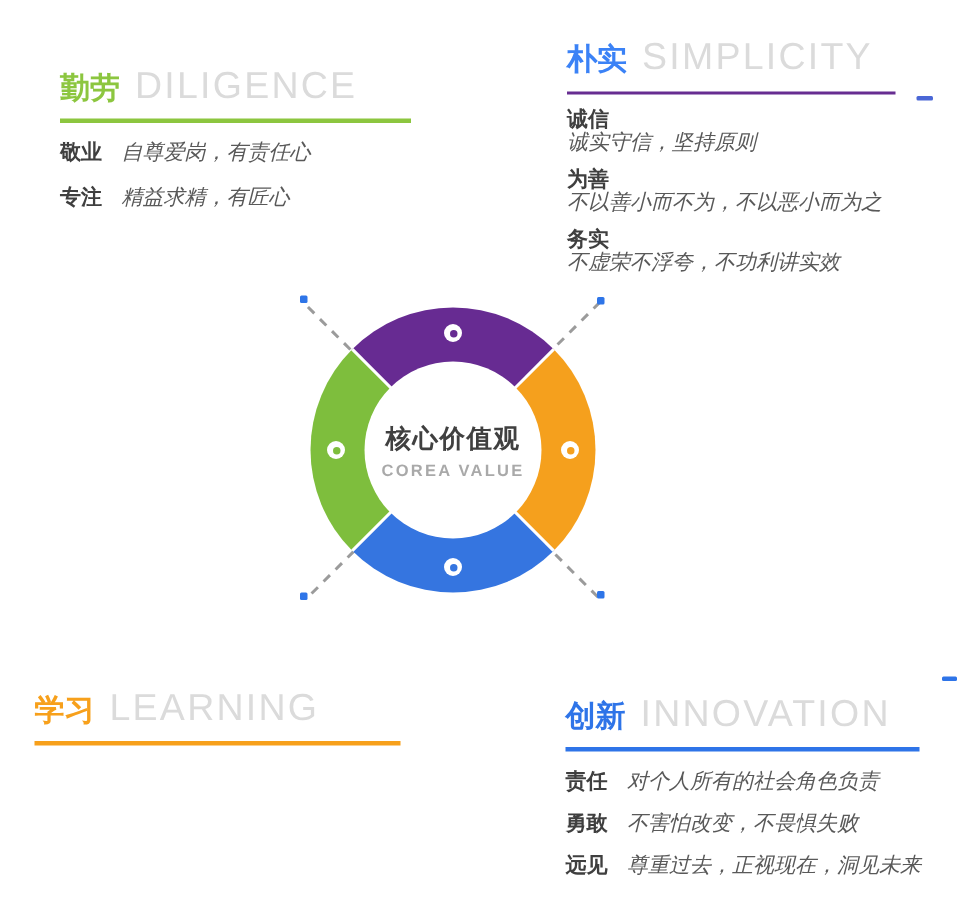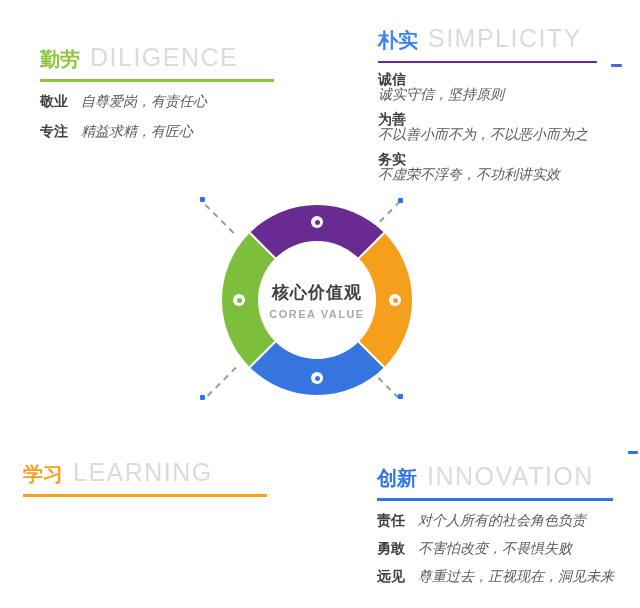--- a/index.html
+++ b/index.html
@@ -34,21 +34,21 @@
   .sec-learning .sec-line{background:#F7A01B;}
   .sec-learning .items{margin-top:11px;}
   .sec-learning .item{margin-bottom:15px;}
 
   .sec-innovation{left:377px;top:462px;width:236px;}
   .sec-innovation .zh-title{color:#2E74E8;}
   .sec-innovation .sec-line{background:#2E74E8;}
   .sec-innovation .item{margin-bottom:13px;}
 
   
-  .donut-wrap{position:absolute;left:222px;top:205px;width:190px;height:190px;}
+  .donut-wrap{position:absolute;left:207px;top:205px;width:190px;height:190px;}
   .donut-ring{
     position:absolute;inset:0;border-radius:50%;overflow:hidden;
     background:conic-gradient(from 45deg,
       #F5A01D 0 25%, #3575E0 25% 50%, #7EBE3D 50% 75%, #672B92 75% 100%);
   }
   .seg-gap{position:absolute;left:50%;top:50%;width:200px;height:2px;background:#ffffff;}
   .seg-gap.g1{transform:translate(-50%,-50%) rotate(45deg);}
   .seg-gap.g2{transform:translate(-50%,-50%) rotate(-45deg);}
   .hole{
     position:absolute;left:50%;top:50%;transform:translate(-50%,-50%);

